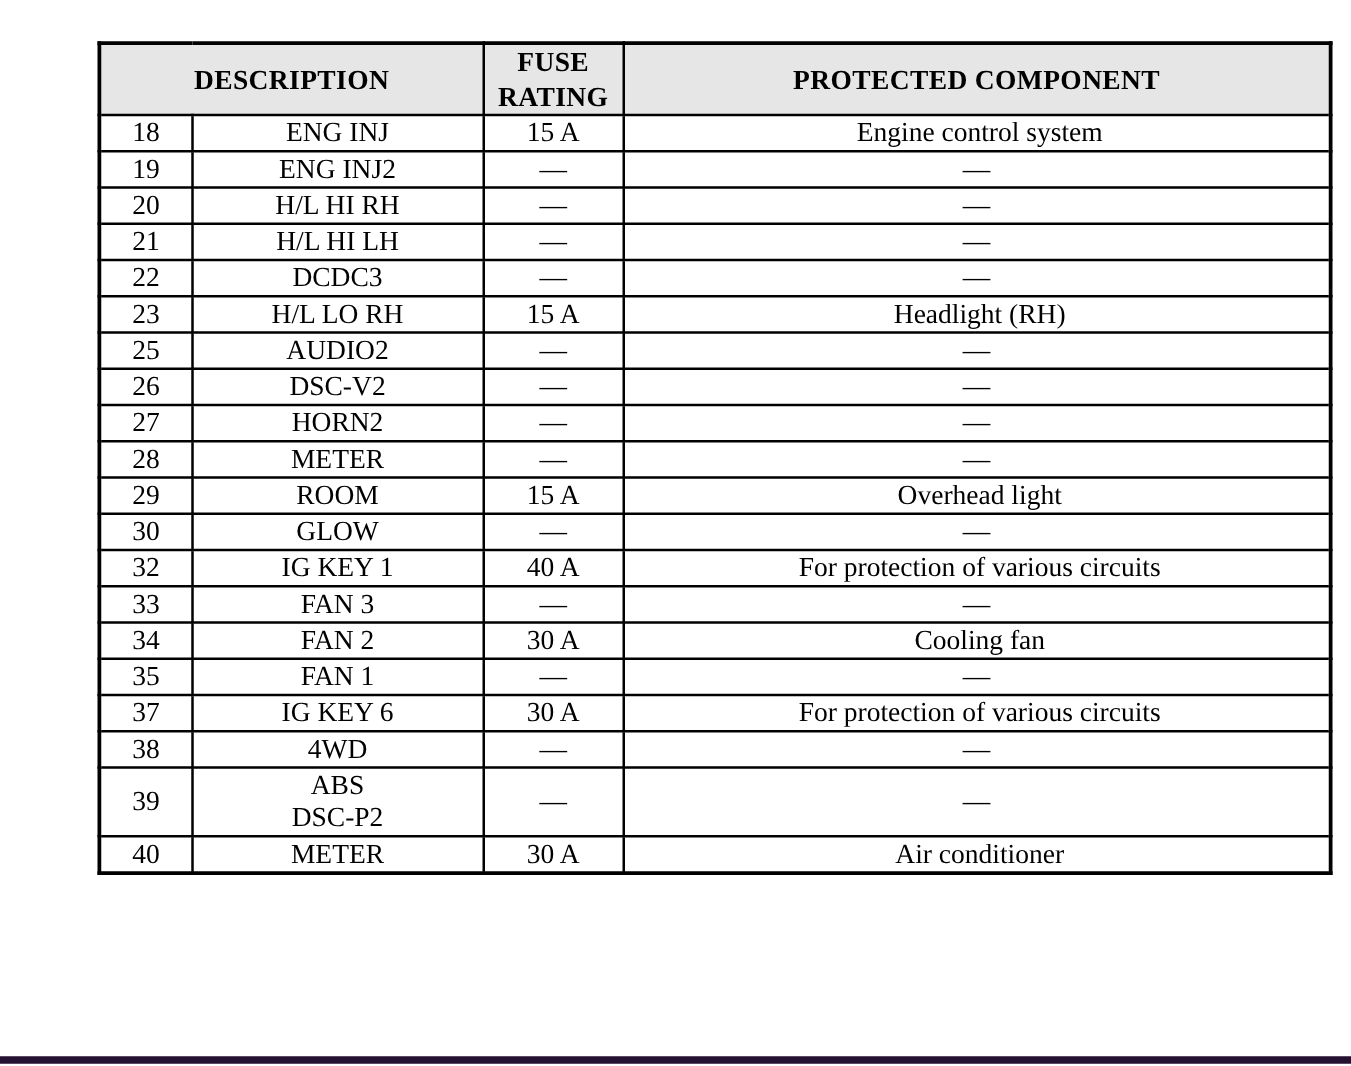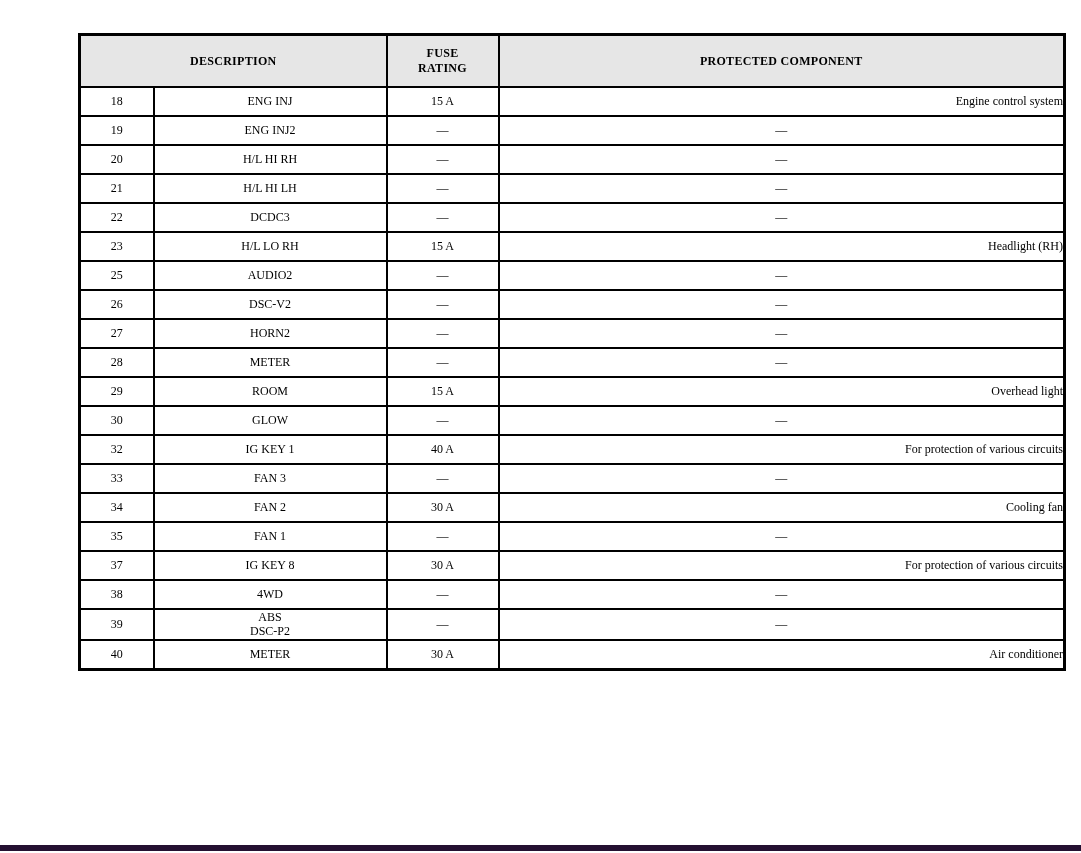--- a/index.html
+++ b/index.html
@@ -18,21 +18,21 @@
   .table-wrap {
     position: absolute;
     left: 78px;
     top: 33px;
   }
   table.fuse-table {
     border-collapse: collapse;
     table-layout: fixed;
     width: 985px;
     border: 3px solid #000000;
-    font-size: 12px;
+    font-size: 22px;
   }
   table.fuse-table th,
   table.fuse-table td {
     border: 2px solid #000000;
     padding: 0;
     overflow: hidden;
   }
   table.fuse-table thead th {
     background: #e6e6e6;
     font-weight: bold;
@@ -53,21 +53,21 @@
   tbody td.num,
   tbody td.desc,
   tbody td.rating {
     text-align: center;
   }
   tbody td.desc {
     white-space: pre-line;
     margin-left: 20px;
   }
   tbody td.comp {
-    text-align: right;
+    text-align: center;
     padding-left: 5px;
   }
   tbody td.comp.dash {
     text-align: center;
     padding-left: 0;
   }
   tr.tall td {
     height: 54px;
   }
   .bottom-band {
@@ -190,21 +190,21 @@
           <td class="comp">Cooling fan</td>
         </tr>
         <tr>
           <td class="num">35</td>
           <td class="desc">FAN 1</td>
           <td class="rating dash">—</td>
           <td class="comp dash">—</td>
         </tr>
         <tr>
           <td class="num">37</td>
-          <td class="desc">IG KEY 8</td>
+          <td class="desc">IG KEY 6</td>
           <td class="rating">30 A</td>
           <td class="comp">For protection of various circuits</td>
         </tr>
         <tr>
           <td class="num">38</td>
           <td class="desc">4WD</td>
           <td class="rating dash">—</td>
           <td class="comp dash">—</td>
         </tr>
         <tr class="tall">

